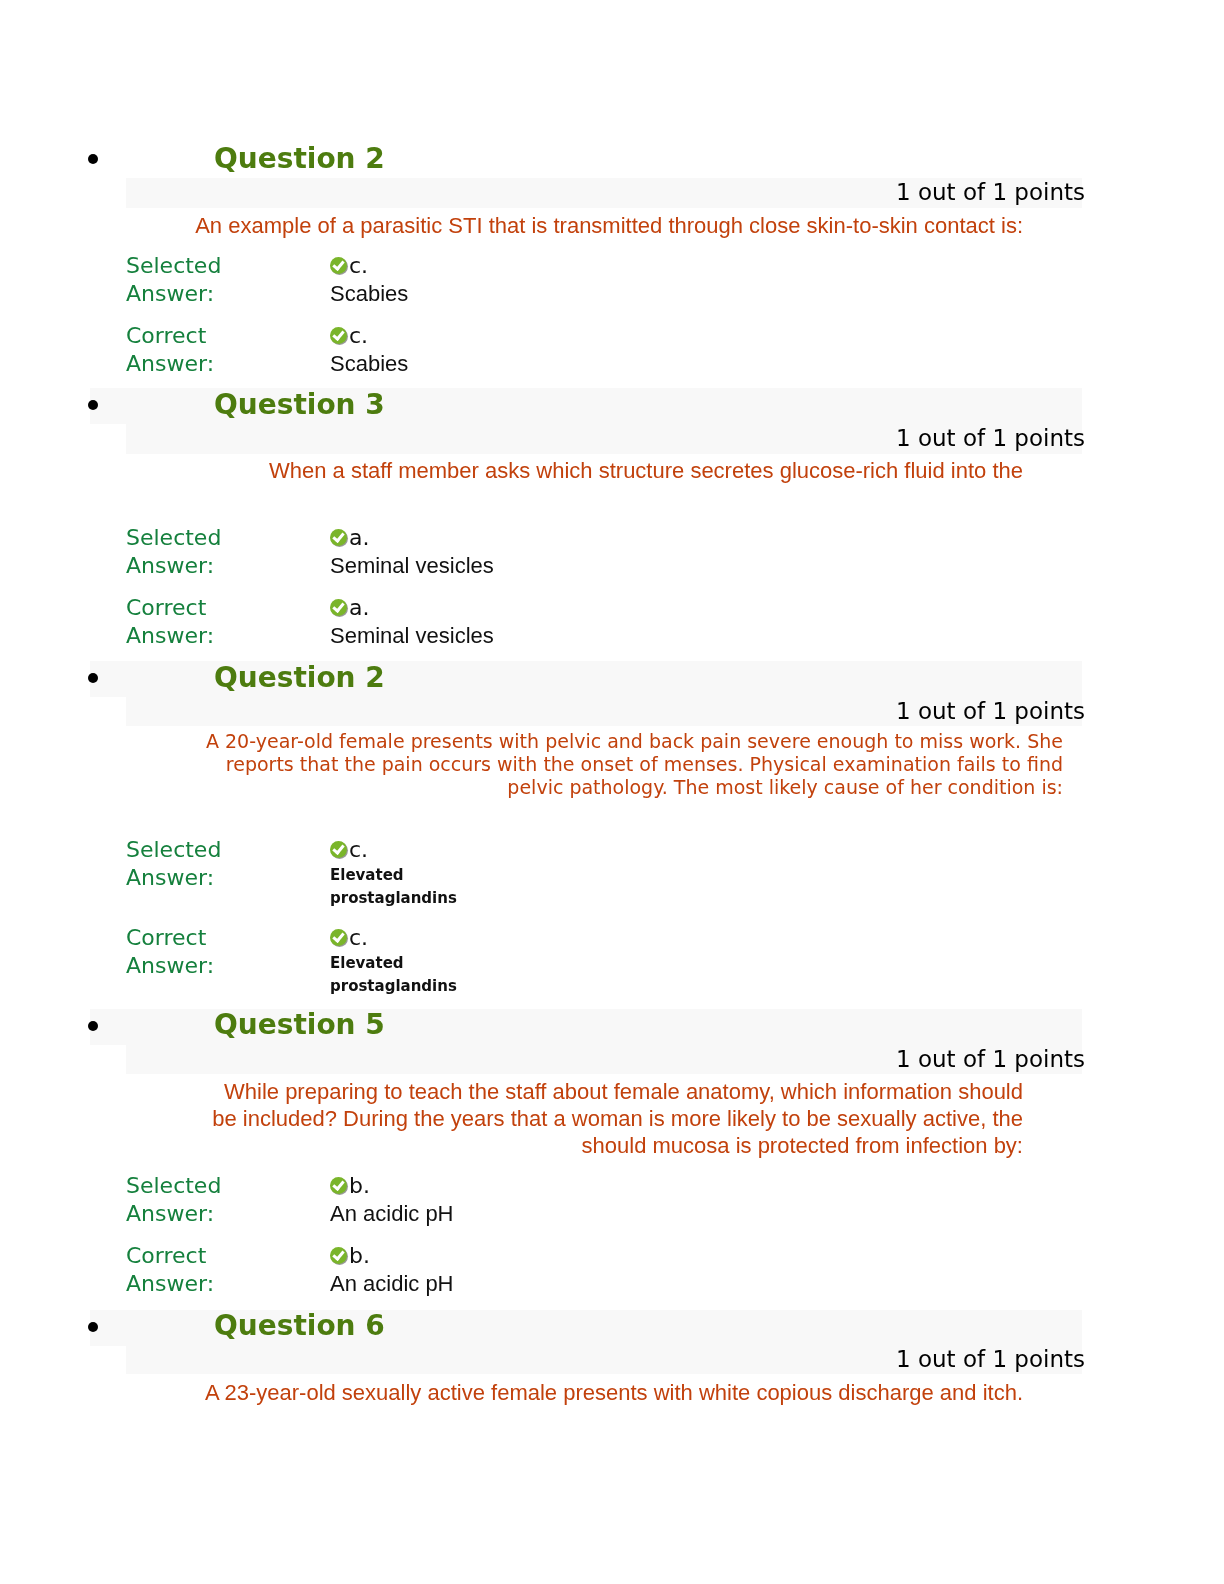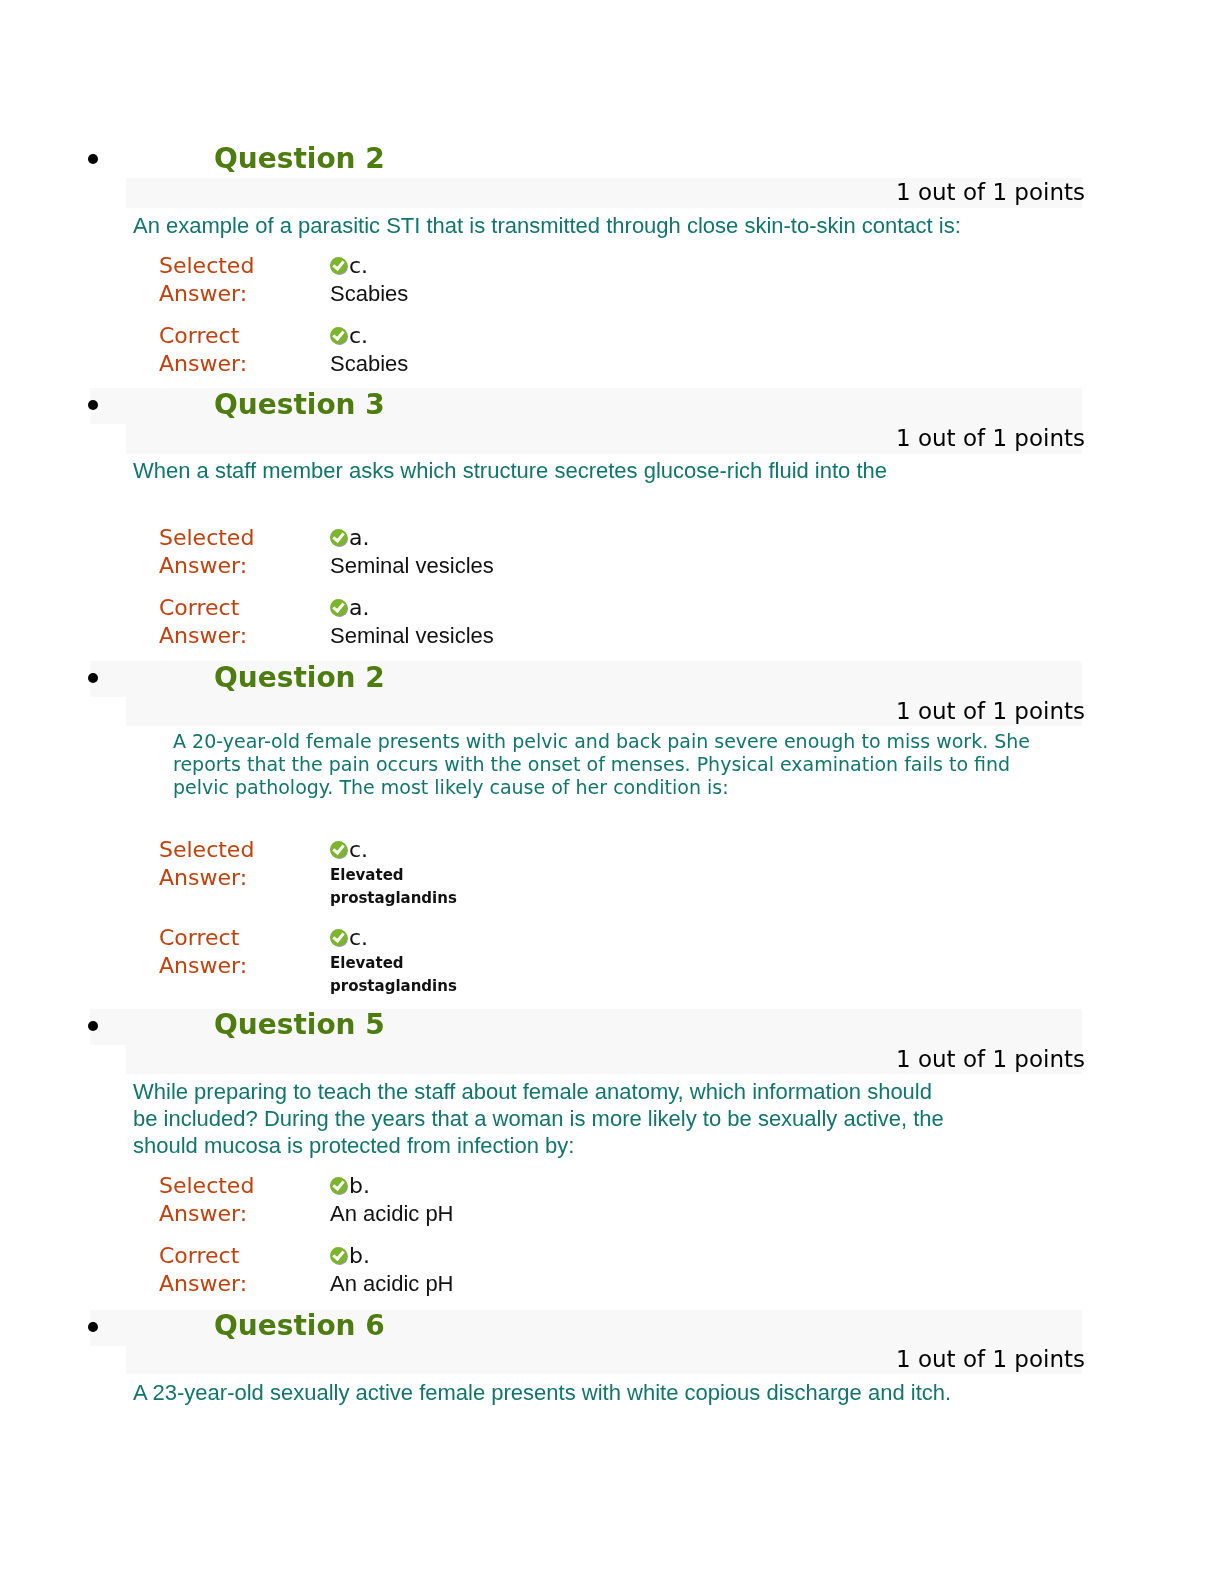--- a/index.html
+++ b/index.html
@@ -2,23 +2,23 @@
 <html><head>
   <meta charset="utf-8">
   <style>
     html, body { margin: 0; padding: 0; background: #ffffff; }
     body { width: 1224px; height: 1584px; position: relative; overflow: hidden; color: #111; }
     .title-band { position: absolute; left: 90px; width: 992px; height: 36px; background: #f8f8f8; }
     .bullet { position: absolute; left: 88px; width: 10px; height: 10px; border-radius: 50%; background: #000; }
     .qtitle { position: absolute; left: 214px; font-family: "DejaVu Sans", sans-serif; font-weight: bold; font-size: 28px; line-height: 32px; color: #4d7c0f; }
     .points-band { position: absolute; left: 126px; width: 956px; height: 30px; background: #f8f8f8; }
     .points { position: absolute; right: 139px; font-family: "DejaVu Sans", sans-serif; font-size: 23px; line-height: 28px; color: #000; }
-    .qtext { position: absolute; left: 133px; width: 890px; font-family: "Liberation Sans", sans-serif; font-size: 22px; line-height: 27px; color: #0f766e; }
+    .qtext { position: absolute; left: 133px; width: 890px; font-family: "Liberation Sans", sans-serif; font-size: 22px; line-height: 27px; color: #c2410c; text-align: right; }
     .qtext.small { font-family: "DejaVu Sans", sans-serif; font-size: 19px; line-height: 23px; }
-    .lbl { position: absolute; left: 159px; font-family: "DejaVu Sans", sans-serif; font-size: 22px; line-height: 28px; color: #c2410c; }
+    .lbl { position: absolute; left: 126px; font-family: "DejaVu Sans", sans-serif; font-size: 22px; line-height: 28px; color: #15803d; }
     .ans { position: absolute; left: 330px; font-family: "Liberation Sans", sans-serif; font-size: 22px; line-height: 28px; color: #111; }
     .ans .letter { font-family: "DejaVu Sans", sans-serif; }
     .ans .small { font-family: "DejaVu Sans", sans-serif; font-size: 15px; line-height: 23px; display: block; font-weight: bold; }
     .check { display: inline-block; width: 17px; height: 17px; border-radius: 50%; background: #7ab52a; position: relative; vertical-align: -1px; margin-right: 2px; box-shadow: 1px 1px 0 #999; }
     .check::after { content: ""; position: absolute; left: 5px; top: 2px; width: 4px; height: 8px; border: solid #fff; border-width: 0 3px 3px 0; transform: rotate(40deg); }
   </style>
 </head>
 <body>
 
 <div>

